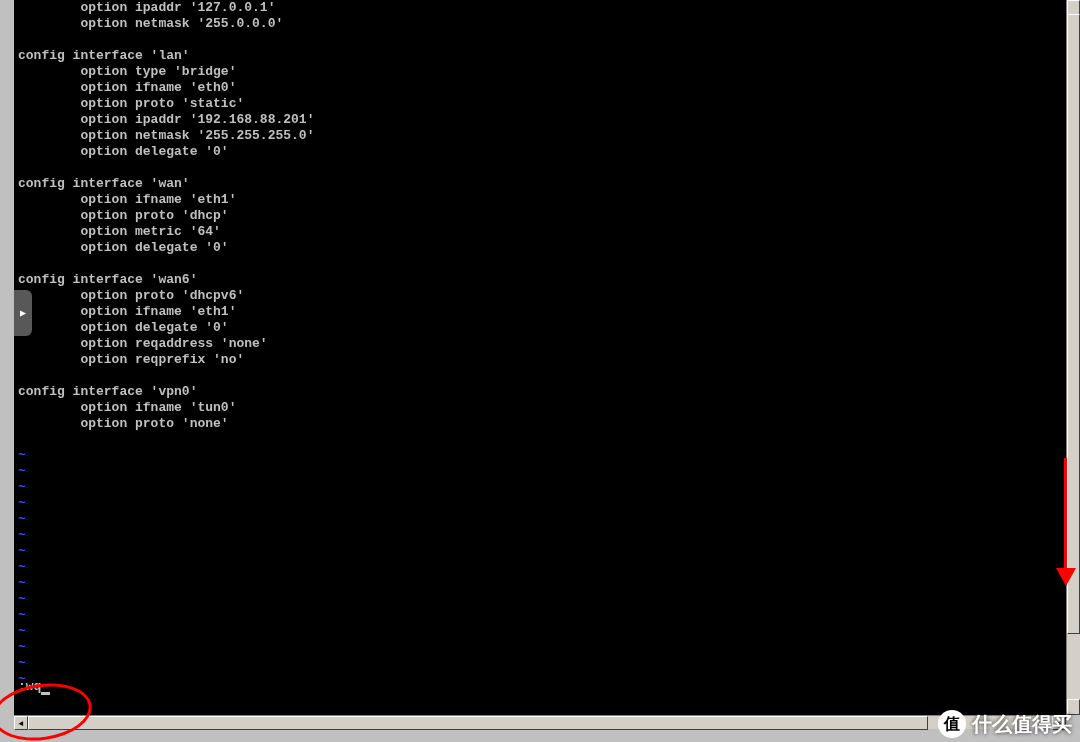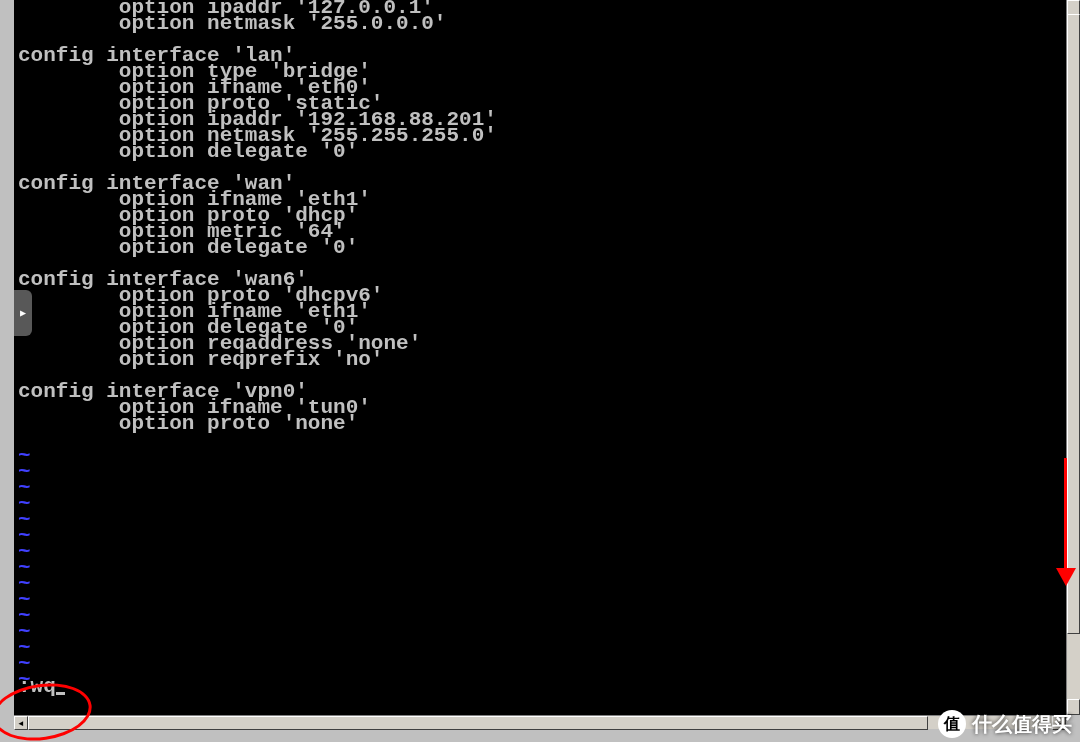--- a/index.html
+++ b/index.html
@@ -12,21 +12,21 @@
       overflow: hidden;
     }
     .terminal-container {
       position: absolute;
       top: 0;
       left: 14px;
       width: 1052px;
       height: 715px;
       background: #000;
       color: #c0c0c0;
-      font-size: 21px;
+      font-size: 13px;
       font-weight: bold;
       line-height: 16px;
       padding: 0;
       overflow: hidden;
     }
     .terminal-content {
       white-space: pre;
       padding: 0 4px;
     }
     .tilde-line { color: #4040ff; }

